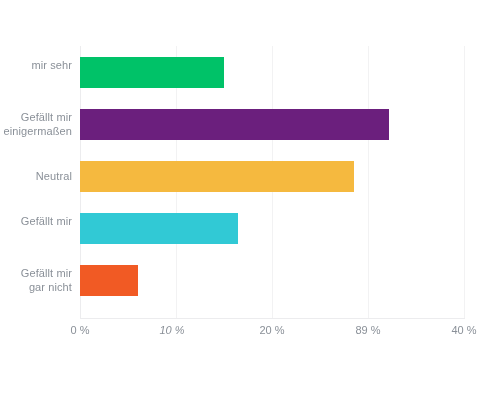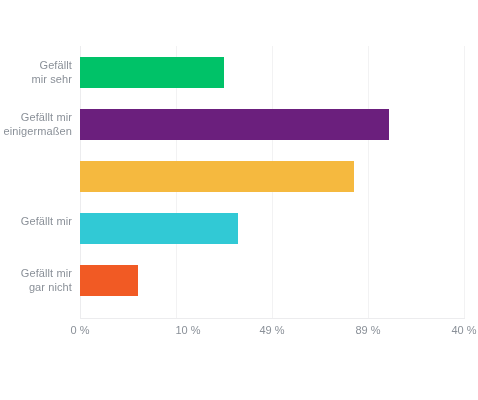--- a/index.html
+++ b/index.html
@@ -145,37 +145,39 @@
       <div class="bar-row" style="top: 156px;">
         <div class="bar" title="Gefällt mir eher nicht" style="width: 158.4px; background: rgb(49, 201, 213);"></div>
       </div>
       <div class="bar-row" style="top: 208px;">
         <div class="bar" title="Gefällt mir gar nicht" style="width: 57.6px; background: rgb(241, 90, 36);"></div>
       </div>
     </div>
 
   <div class="cat-labels">
       <div class="cat-label" style="top: 12px;">
-        <span>Gefällt</span>
         <span>mir sehr</span>
       </div>
       <div class="cat-label" style="top: 64px;">
         <span>Gefällt mir</span>
         <span>einigermaßen</span>
+      </div>
+      <div class="cat-label" style="top: 123px;">
+        <span>Neutral</span>
       </div>
       <div class="cat-label" style="top: 168px;">
         <span>Gefällt mir</span>
       </div>
       <div class="cat-label" style="top: 220px;">
         <span>Gefällt mir</span>
         <span>gar nicht</span>
       </div>
     </div>
 
   <div class="tick-labels">
       <div class="tick-label" style="left: 80px;">0 %</div>
-      <div class="tick-label" style="left: 188px;">10 %</div>
-      <div class="tick-label" style="left: 272px;">49 %</div>
+      <div class="tick-label" style="left: 172px; font-style: italic;">10 %</div>
+      <div class="tick-label" style="left: 272px;">20 %</div>
       <div class="tick-label" style="left: 368px;">89 %</div>
       <div class="tick-label" style="left: 464px;">40 %</div>
     </div>
 
 </div>
 
 </body></html>

